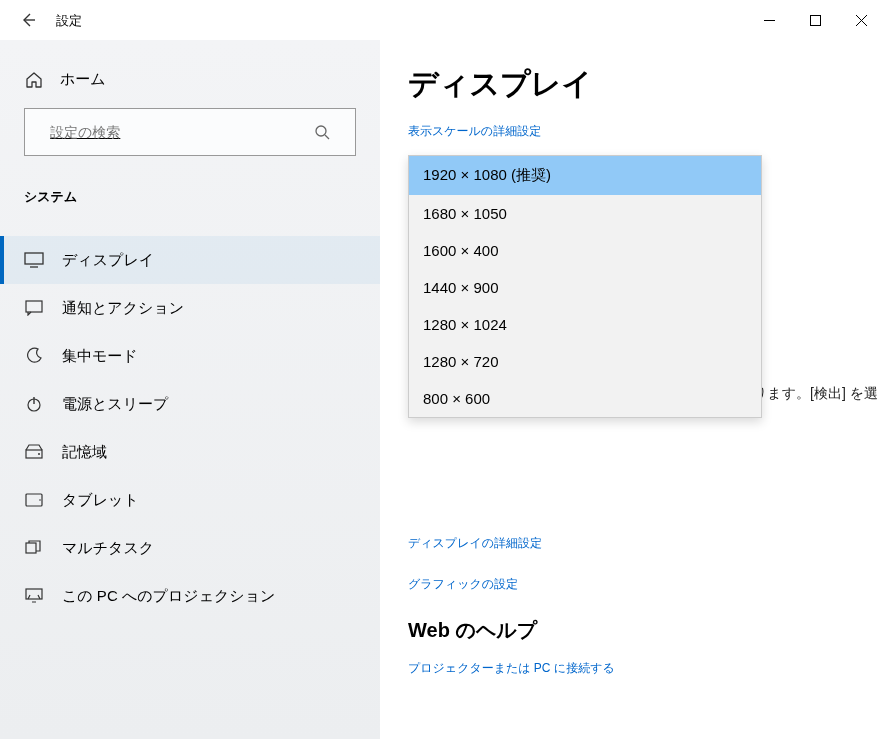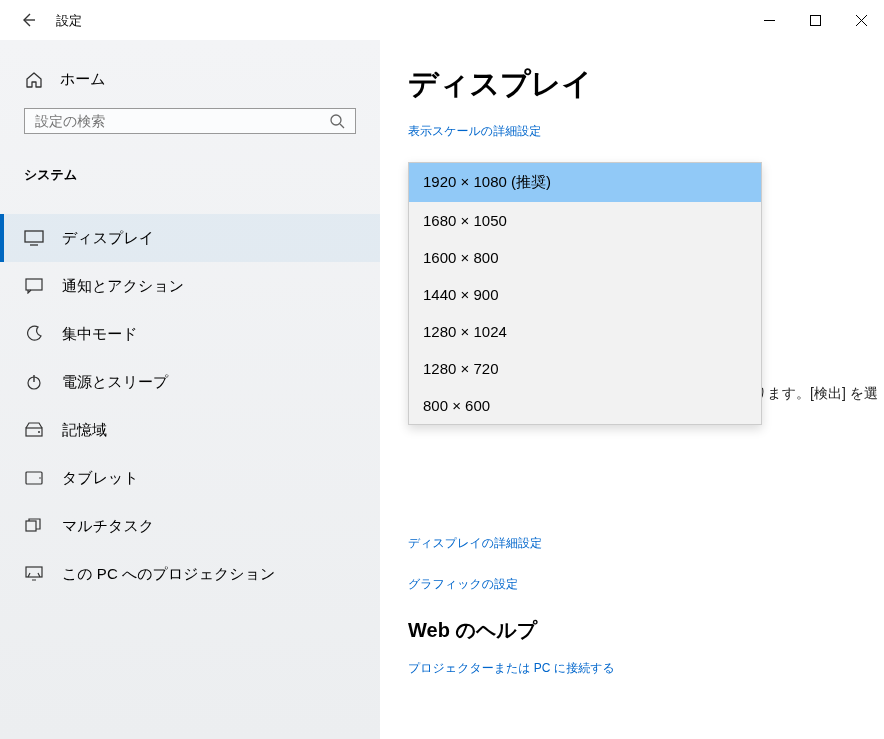--- a/index.html
+++ b/index.html
@@ -11,35 +11,35 @@
 .title-text { font-size: 13px; }
 .win-controls { display: flex; }
 .win-btn { width: 46px; height: 32px; display: flex; align-items: center; justify-content: center; cursor: pointer; }
 
 .container { display: flex; height: calc(100% - 40px); }
 .sidebar { width: 380px; background: linear-gradient(to bottom, #f3f4f6, #eceef0); padding-top: 20px; }
 .content { flex: 1; padding: 24px 30px 0 28px; position: relative; background: #fff; }
 
 .home-row { display: flex; align-items: flex-start; gap: 16px; padding: 10px 24px; font-size: 15px; cursor: pointer; }
 .search-wrap { padding: 8px 24px 16px 24px; }
-.search-box { width: 100%; height: 26px; border: 1px solid #999; background: #fbfcfd; display: flex; align-items: center; padding: 0 10px; }
+.search-box { width: 100%; height: 48px; border: 1px solid #999; background: #fbfcfd; display: flex; align-items: center; padding: 0 25px; text-decoration: underline; }
 .search-box input { border: none; outline: none; flex: 1; background: transparent; font-size: 14px; color: #666; }
 .category-label { padding: 16px 24px 10px 24px; font-size: 13px; font-weight: 600; }
 .nav-list { list-style: none; margin-top: 20px; }
 .nav-item { display: flex; align-items: center; gap: 18px; padding: 14px 24px; font-size: 15px; cursor: pointer; position: relative; }
 .nav-item.selected { background: rgba(0,120,212,0.06); }
 .nav-item.selected::before { content: ""; position: absolute; left: 0; top: 0; bottom: 0; width: 4px; background: #0067c0; }
 .nav-icon { width: 20px; height: 20px; display: flex; align-items: center; justify-content: center; flex-shrink: 0; color: #333; }
 
 .page-title { font-size: 30px; font-weight: 600; margin-bottom: 18px; }
 .link { color: #0066cc; font-size: 12px; cursor: pointer; display: block; margin-bottom: 24px; }
 .section-label { font-size: 15px; margin-bottom: 12px; }
 .behind-text { position: absolute; font-size: 14px; color: #222; right: 6px; top: 345px; white-space: nowrap; }
 
-.dropdown-list { position: absolute; top: 122px; left: 28px; width: 354px; background: #f2f2f2; border: 1px solid #ccc; box-shadow: 0 4px 10px rgba(0,0,0,0.15); }
+.dropdown-list { position: absolute; top: 115px; left: 28px; width: 354px; background: #f2f2f2; border: 1px solid #ccc; box-shadow: 0 4px 10px rgba(0,0,0,0.15); }
 .dd-item { padding: 10px 14px; font-size: 15px; cursor: pointer; }
 .dd-item.selected { background: #91c9f7; }
 
 .web-help { font-size: 20px; font-weight: 600; margin-bottom: 16px; }
 
 svg { display: block; }
 </style>
 </head>
 <body>
 
@@ -176,21 +176,21 @@
   <div class="content">
     <h1 class="page-title">ディスプレイ</h1>
     <a class="link">表示スケールの詳細設定</a>
     <div class="section-label">ディスプレイの解像度</div>
 
     <span class="behind-text">ります。[検出] を選</span>
 
     <div class="dropdown-list">
       <div class="dd-item selected">1920 × 1080 (推奨)</div>
       <div class="dd-item">1680 × 1050</div>
-      <div class="dd-item">1600 × 800</div>
+      <div class="dd-item">1600 × 400</div>
       <div class="dd-item">1440 × 900</div>
       <div class="dd-item">1280 × 1024</div>
       <div class="dd-item">1280 × 720</div>
       <div class="dd-item">800 × 600</div>
     </div>
 
     <div style="height:340px"></div>
 
     <a class="link">ディスプレイの詳細設定</a>
     <a class="link">グラフィックの設定</a>

